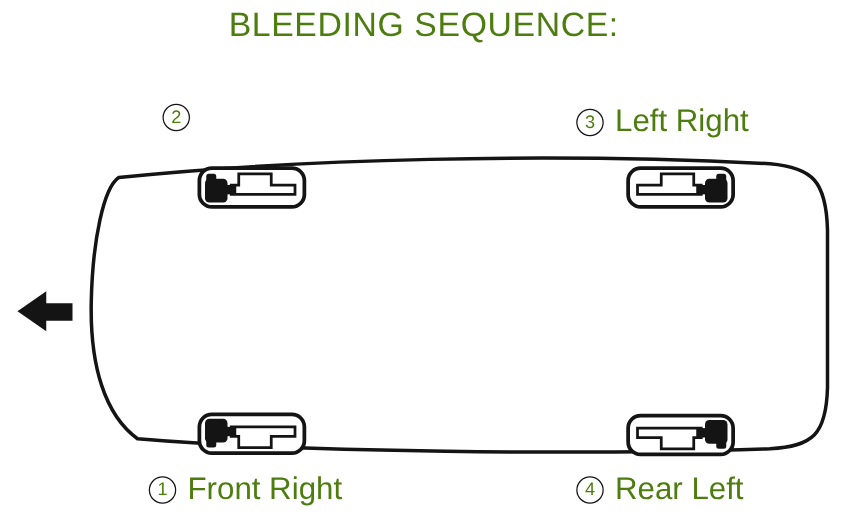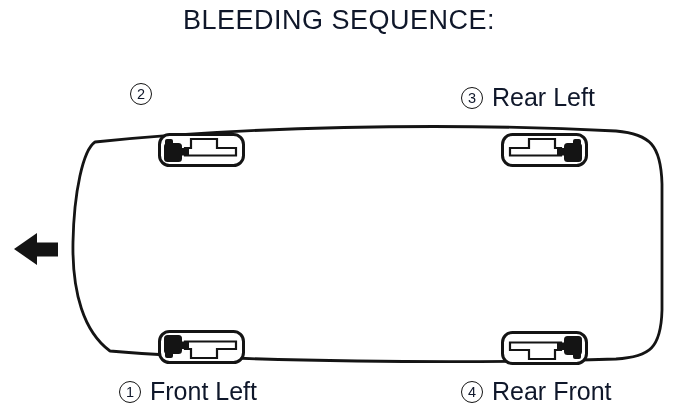--- a/index.html
+++ b/index.html
@@ -1,21 +1,21 @@
 <!DOCTYPE html>
 <html><head>
 <meta charset="utf-8">
 <style>
   html, body { margin: 0; padding: 0; background: #ffffff; }
   .stage {
     position: relative;
     width: 678px;
     height: 414px;
     background: #ffffff;
-    color: #0f172a;
+    color: #4d7c0f;
     font-family: "Liberation Sans", sans-serif;
     overflow: hidden;
   }
   .title {
     position: absolute;
     top: 5px;
     left: 0;
     width: 100%;
     text-align: center;
     font-size: 27px;
@@ -89,26 +89,26 @@
     <use href="#wheel-caliper" transform="translate(158,364) scale(1,-1)"></use>
     <use href="#wheel-caliper" transform="translate(588,365) scale(-1,-1)"></use>
   </svg>
 
   <div class="wheel-label pos-tl">
     <span class="badge">2</span>
   </div>
 
   <div class="wheel-label pos-tr">
     <span class="badge">3</span>
-    <span>Rear Left</span>
+    <span>Left Right</span>
   </div>
 
   <div class="wheel-label pos-bl">
     <span class="badge">1</span>
-    <span>Front Left</span>
+    <span>Front Right</span>
   </div>
 
   <div class="wheel-label pos-br">
     <span class="badge">4</span>
-    <span>Rear Front</span>
+    <span>Rear Left</span>
   </div>
 
 </div>
 
 </body></html>

